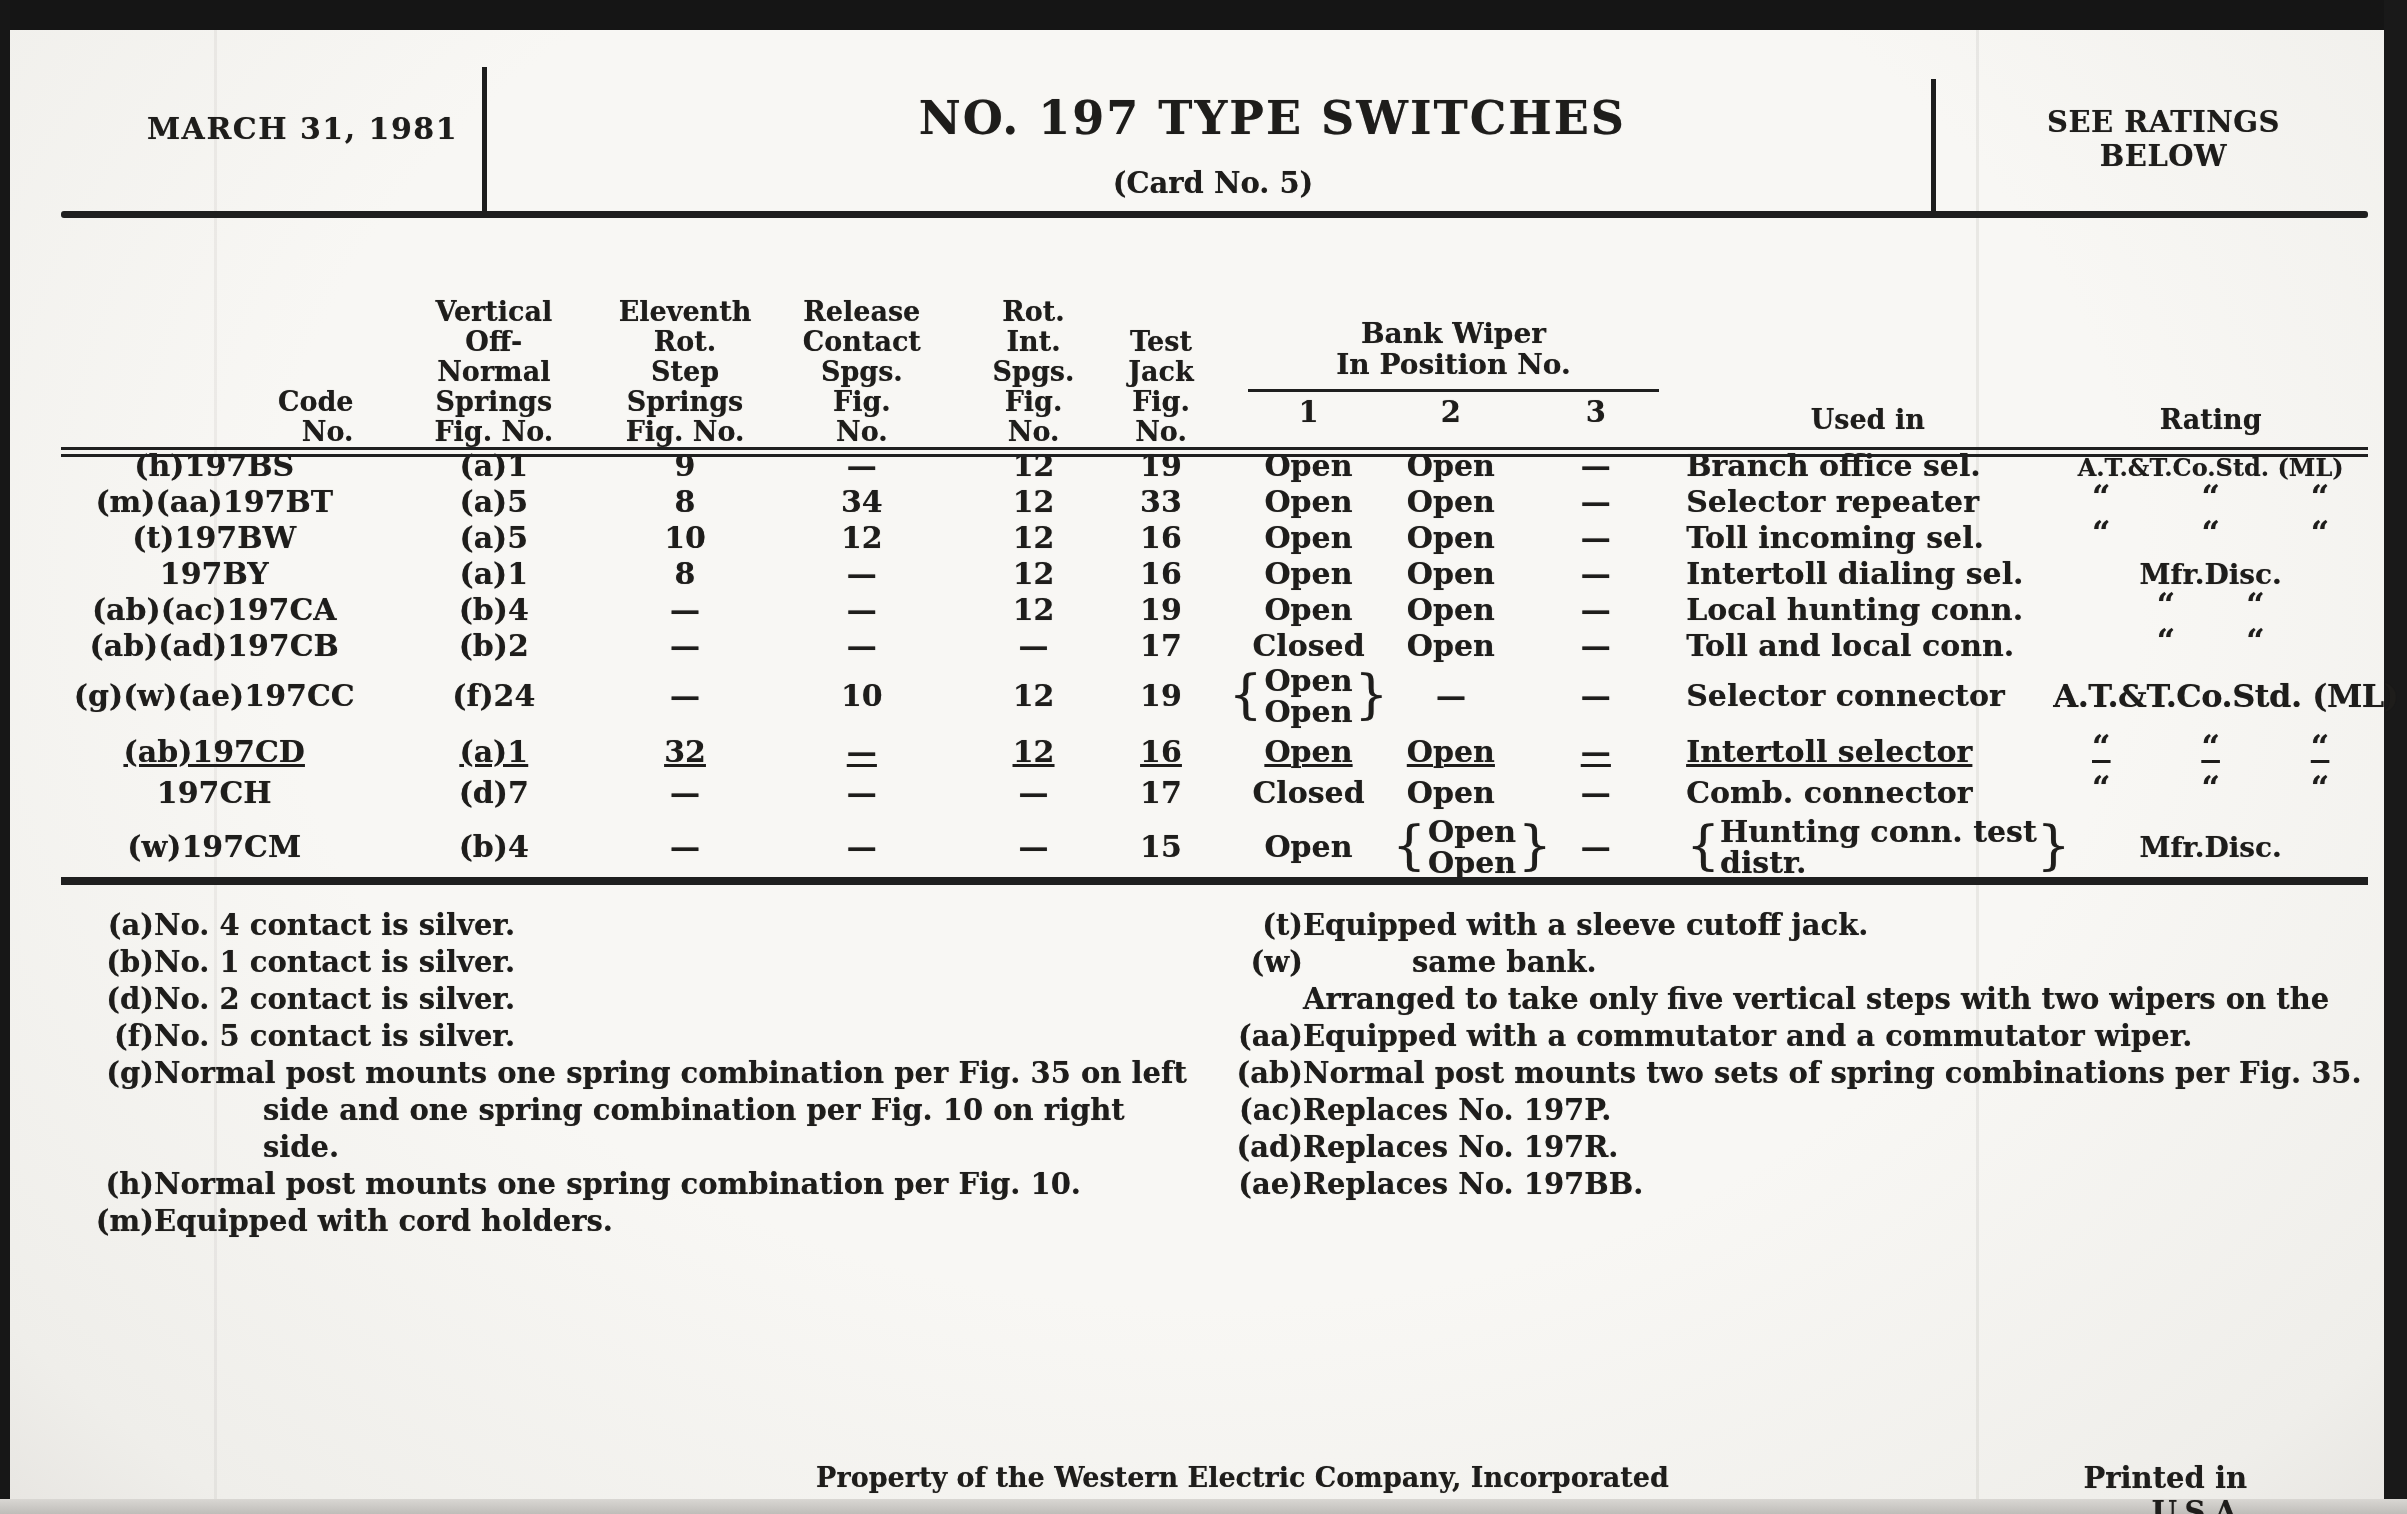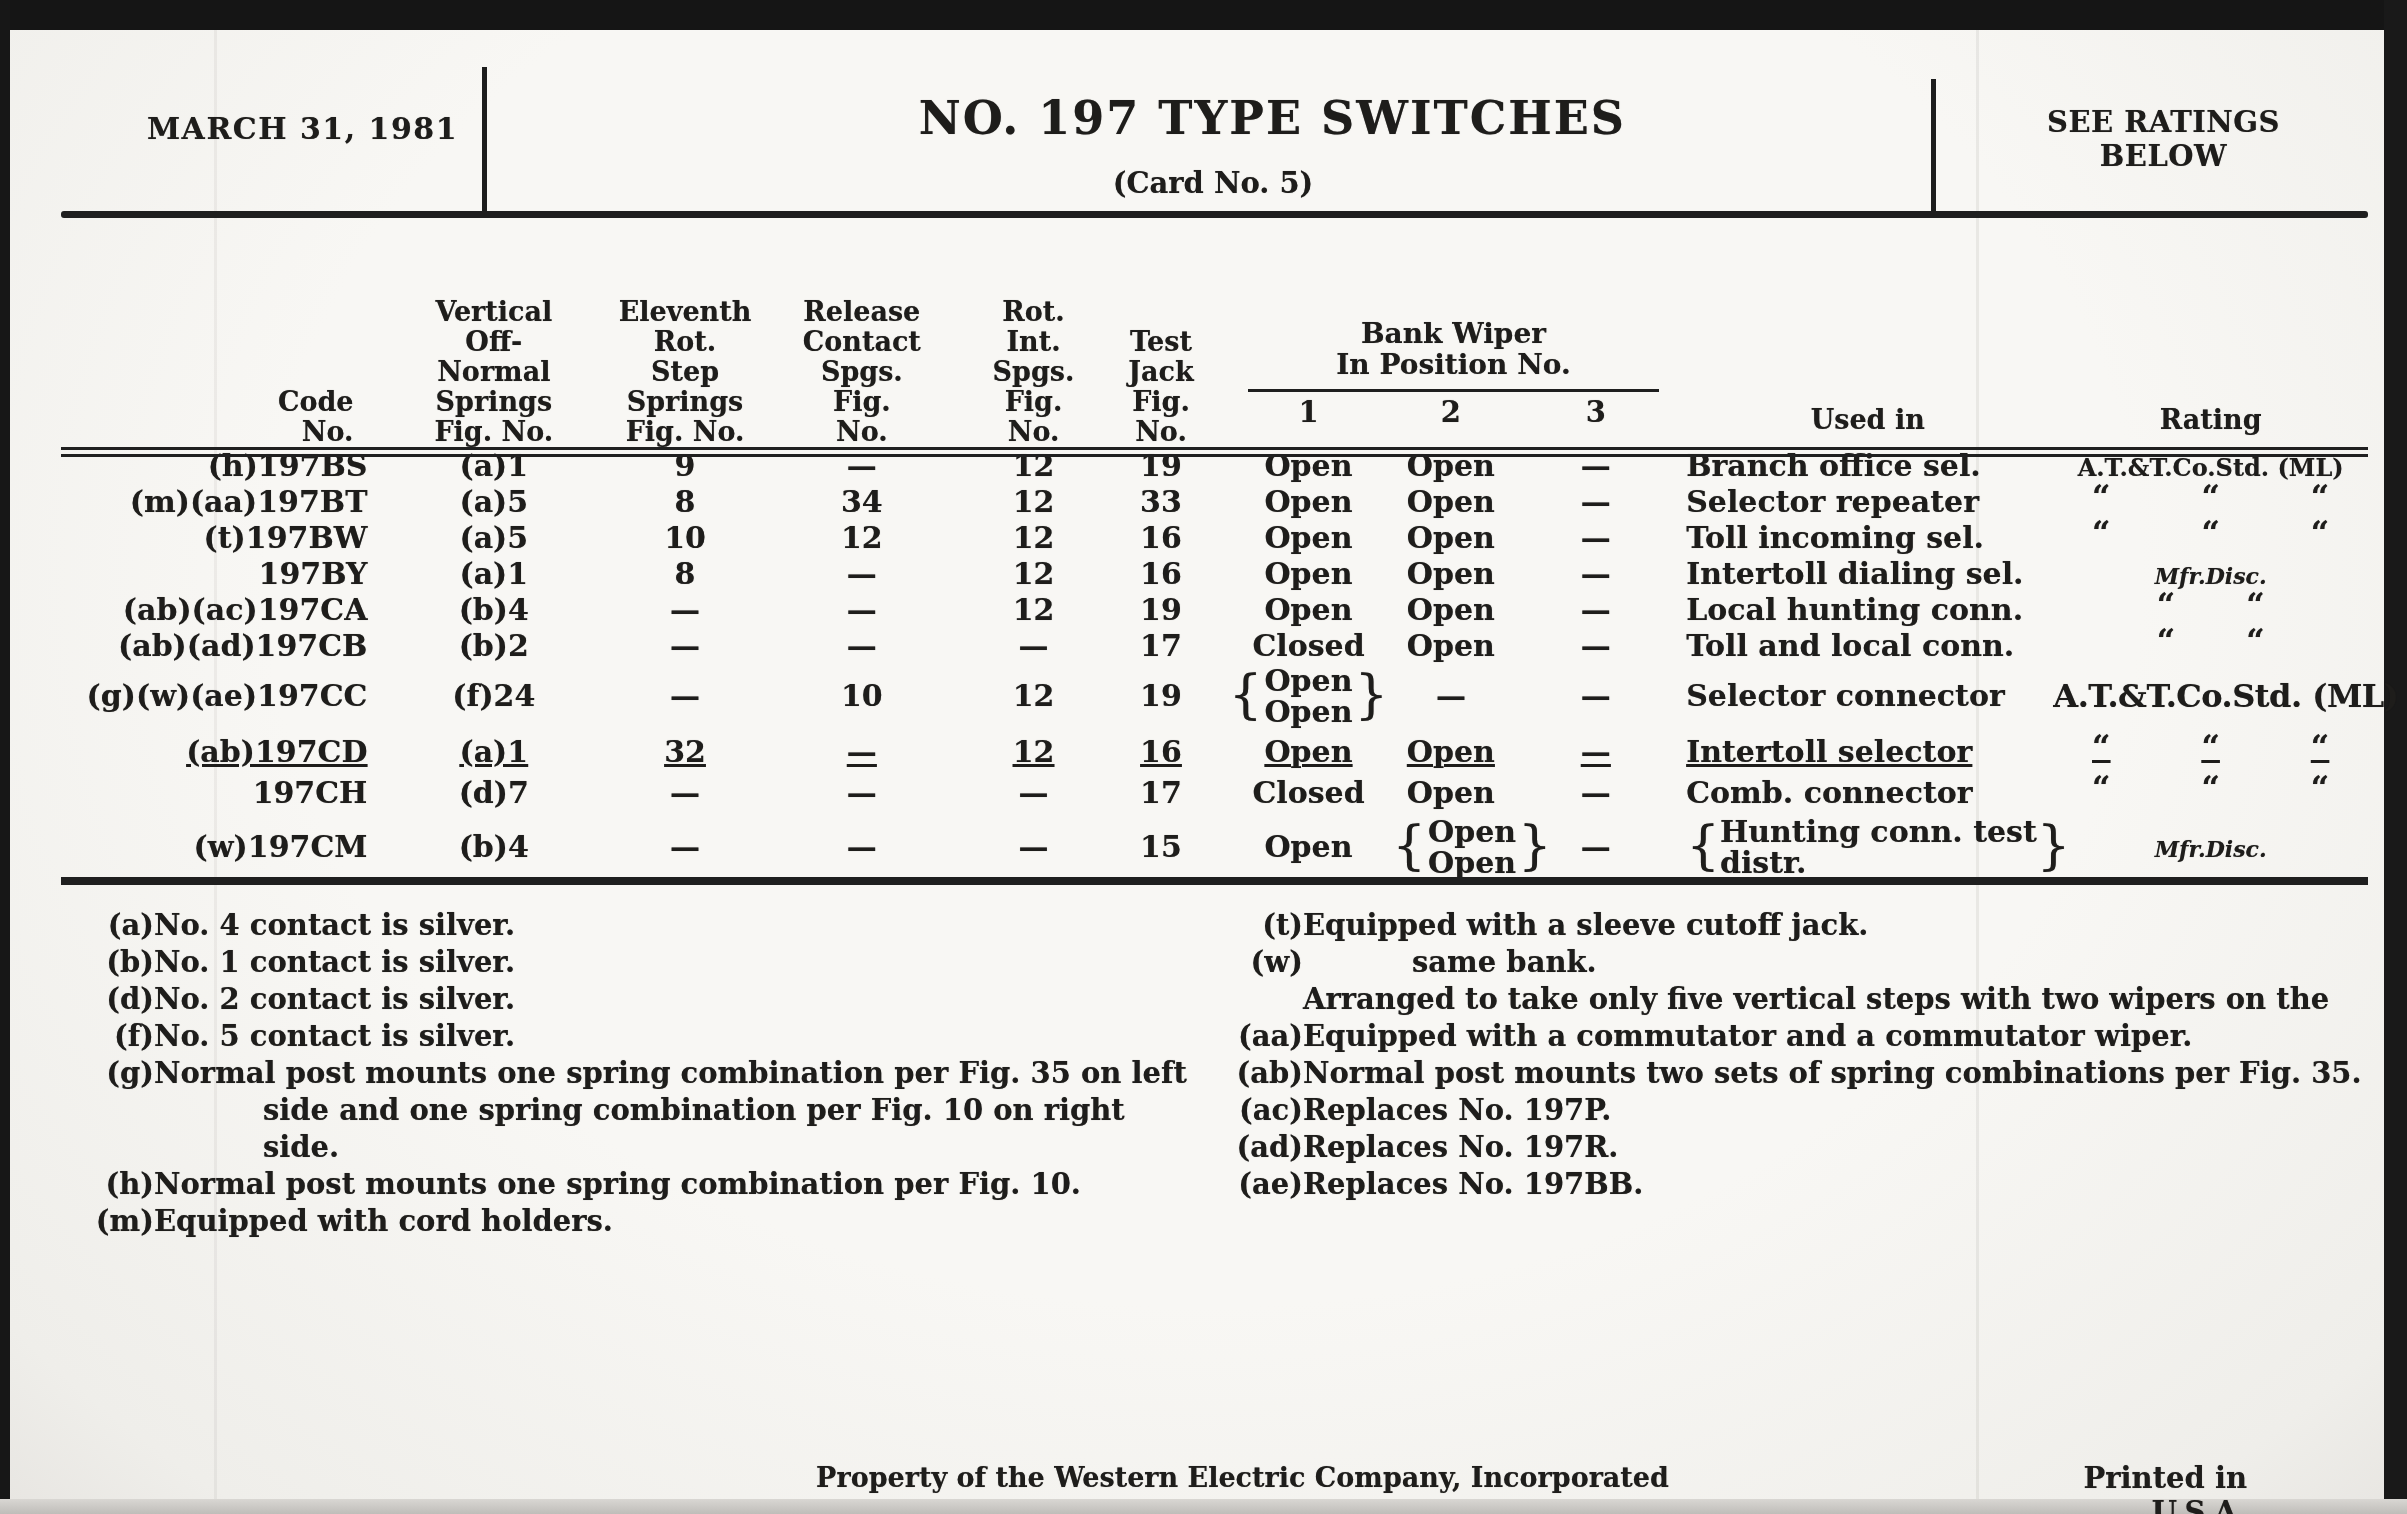--- a/index.html
+++ b/index.html
@@ -39,31 +39,31 @@
   thead th{vertical-align:bottom;font-size:27px;line-height:30px;text-align:center;padding-bottom:8px;}
   th.th-code{text-align:right;padding-right:18px;}
   th.th-group{padding-bottom:0;}
   .bw-label{font-size:28px;line-height:31px;text-align:center;}
   .bw-underline{height:3px;background:#1f1f1f;margin:9px auto 0;width:90%;}
   th.th-pos{vertical-align:middle;font-size:29px;padding-bottom:16px;}
   th.th-used,th.th-rating{padding-bottom:12px;}
 
   tbody td{text-align:center;font-size:30px;vertical-align:middle;}
   tr.r36{height:36px;} tr.r66{height:65px;} tr.r46{height:46px;text-decoration:underline;} tr.r74{height:73px;}
-  td.td-code{text-align:right;padding-right:4px;white-space:nowrap;}
+  td.td-code{padding-right:4px;white-space:nowrap;}
   td.td-used{text-align:left;padding-left:4px;white-space:nowrap;}
   .brace{font-size:53px;font-weight:normal;line-height:0.9;position:relative;top:-2px;}
   .brace-wrap{display:inline-flex;align-items:center;gap:2px;}
   .stk{display:inline-block;line-height:31px;font-size:30px;}
   .ui-wrap{display:flex;align-items:center;width:100%;}
   .ui-wrap .stk{text-align:left;}
   .brace-right{margin-left:auto;margin-right:8px;}
   .rt-small{font-size:24px;white-space:nowrap;}
   .rt-large{font-size:32px;white-space:nowrap;letter-spacing:-0.5px;}
-  .rt-plain{font-size:22px;font-style:italic;}
+  .rt-plain{font-size:28px;}
   .ditto{display:flex;justify-content:center;gap:91px;font-size:32px;}
   .ditto-2{gap:71px;}
   .ditto span{position:relative;top:-4px;line-height:26px;}
 
   .fn-col{position:absolute;top:907px;}
   .fn-left{left:69px;width:1129px;}
   .fn-right{left:1218px;width:1158px;}
   .fn{display:flex;font-size:29px;line-height:37px;}
   .fn-label{flex:none;width:85px;text-align:right;white-space:nowrap;}
   .fn-body{flex:1;}

